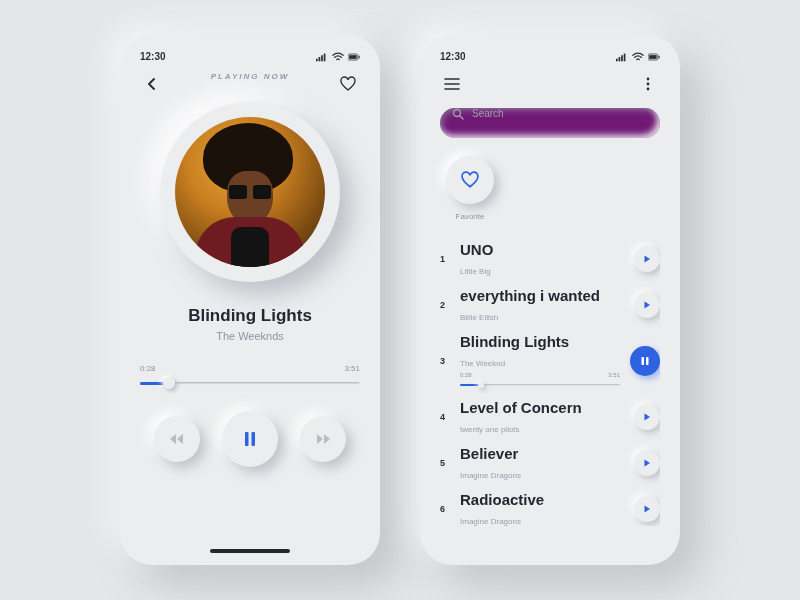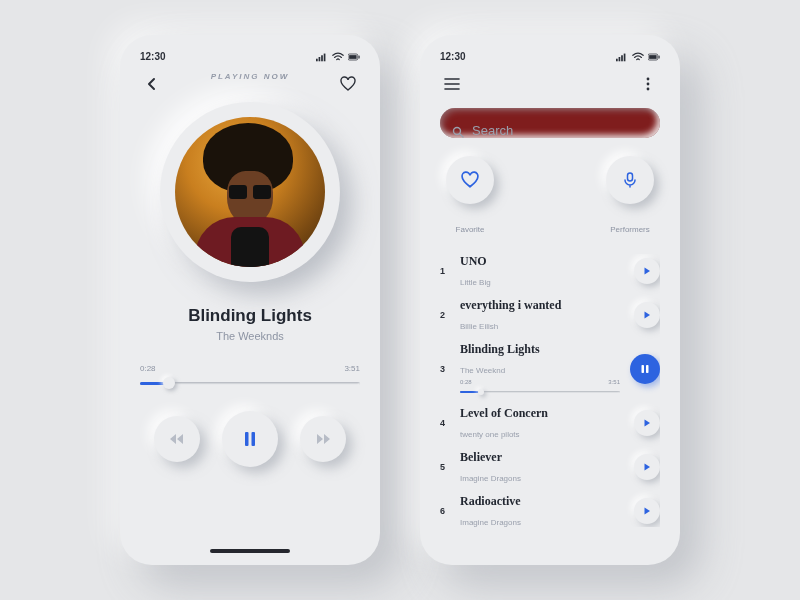--- a/index.html
+++ b/index.html
@@ -64,37 +64,37 @@
   .ctl-btn{
     width:46px;height:46px;border-radius:50%;background:#ecedef;display:flex;align-items:center;justify-content:center;
     box-shadow: 6px 6px 12px rgba(150,155,165,.5), -6px -6px 12px rgba(255,255,255,.85);
     color:#9aa0ad;
   }
   .ctl-btn.main{ width:56px;height:56px; color:#2d63e0; }
   .home-ind{ width:80px;height:4px;background:#25272e;border-radius:2px;margin:auto auto 0;}
   
   .topbar2{ display:flex; justify-content:space-between; align-items:center; margin-bottom:12px;}
   .searchbar{
-    height:30px;border-radius:15px;background:#7f1d1d;display:flex;align-items:flex-end;gap:8px;padding:0 12px;
+    height:30px;border-radius:15px;background:#701a75;display:flex;align-items:flex-start;gap:8px;padding:0 12px;
     box-shadow: inset 3px 3px 6px rgba(150,155,165,.45), inset -3px -3px 6px rgba(255,255,255,.85);
-    color:#9aa0ad;font-size:13px;
+    color:#9aa0ad;font-size:10px;
   }
   .cats{ display:flex; justify-content:space-between; margin-top:18px; padding:0 6px;}
   .cat{ display:flex; flex-direction:column; align-items:center; gap:8px; }
   .cat-circle{
     width:48px;height:48px;border-radius:50%;background:#ecedef;display:flex;align-items:center;justify-content:center;
     box-shadow: 5px 5px 10px rgba(150,155,165,.5), -5px -5px 10px rgba(255,255,255,.85);
     color:#2d63e0;
   }
-  .cat-label{ font-size:8px; color:#8d94a3;margin-top:13px; }
+  .cat-label{ font-size:8px; color:#8d94a3; }
   .tracks{ margin-top:20px; display:flex; flex-direction:column; gap:11px; overflow:hidden;}
   .trow{ display:flex; align-items:center; gap:10px;}
   .tnum{ width:10px; font-size:9px; color:#2b2f38; font-weight:600;}
   .tmeta{ flex:1; min-width:0; }
-  .ttitle{ font-size:12px; font-weight:700; color:#222731;font-family:Liberation Serif, serif; }
+  .ttitle{ font-size:15px; font-weight:700; color:#222731; }
   .tartist{ font-size:8px; color:#9aa0ad; margin-top:9px;}
   .tplay{
     width:26px;height:26px;border-radius:50%;background:#ecedef;display:flex;align-items:center;justify-content:center;
     box-shadow: 3px 3px 6px rgba(150,155,165,.5), -3px -3px 6px rgba(255,255,255,.85);
     color:#2d63e0; flex-shrink:0;
   }
   .tplay.active{ background:#2d63e0; color:#fff; box-shadow: 3px 3px 6px rgba(45,99,224,.4); width:30px;height:30px;}
   .mini-progress{ margin-top:4px;}
   .mini-progress .progress-times{ font-size:6px; }
   .mini-progress .pb-track,.mini-progress .pb-fill{ height:2px; top:2px;}
@@ -230,29 +230,20 @@
   </div>
   <div class="cats">
     <div class="cat">
       <div class="cat-circle">
           <svg width="18" height="18" viewBox="0 0 16 16">
             <path d="M8 14 C3 10 1 7.5 1 5 A3.2 3.2 0 0 1 8 4 A3.2 3.2 0 0 1 15 5 C15 7.5 13 10 8 14Z" fill="none" stroke="#2d63e0" stroke-width="1.5"></path>
           </svg>
         </div>
       <span class="cat-label">Favorite</span>
     </div>
-    <div class="cat">
-      <div class="cat-circle">
-          <svg width="18" height="18" viewBox="0 0 18 18">
-            <rect x="6.5" y="2" width="5" height="8" rx="2.5" fill="none" stroke="#2d63e0" stroke-width="1.5"></rect>
-            <path d="M4 9 A5 5 0 0 0 14 9 M9 14 V16" fill="none" stroke="#2d63e0" stroke-width="1.5" stroke-linecap="round"></path>
-          </svg>
-        </div>
-      <span class="cat-label">Performers</span>
-    </div>
   </div>
   <div class="tracks" id="tracks">
       <div class="trow">
         <div class="tnum">1</div>
         <div class="tmeta">
           <div class="ttitle">UNO</div>
           <div class="tartist">Little Big</div>
         </div>
         <div class="tplay">
           <svg width="8" height="8" viewBox="0 0 8 8">

